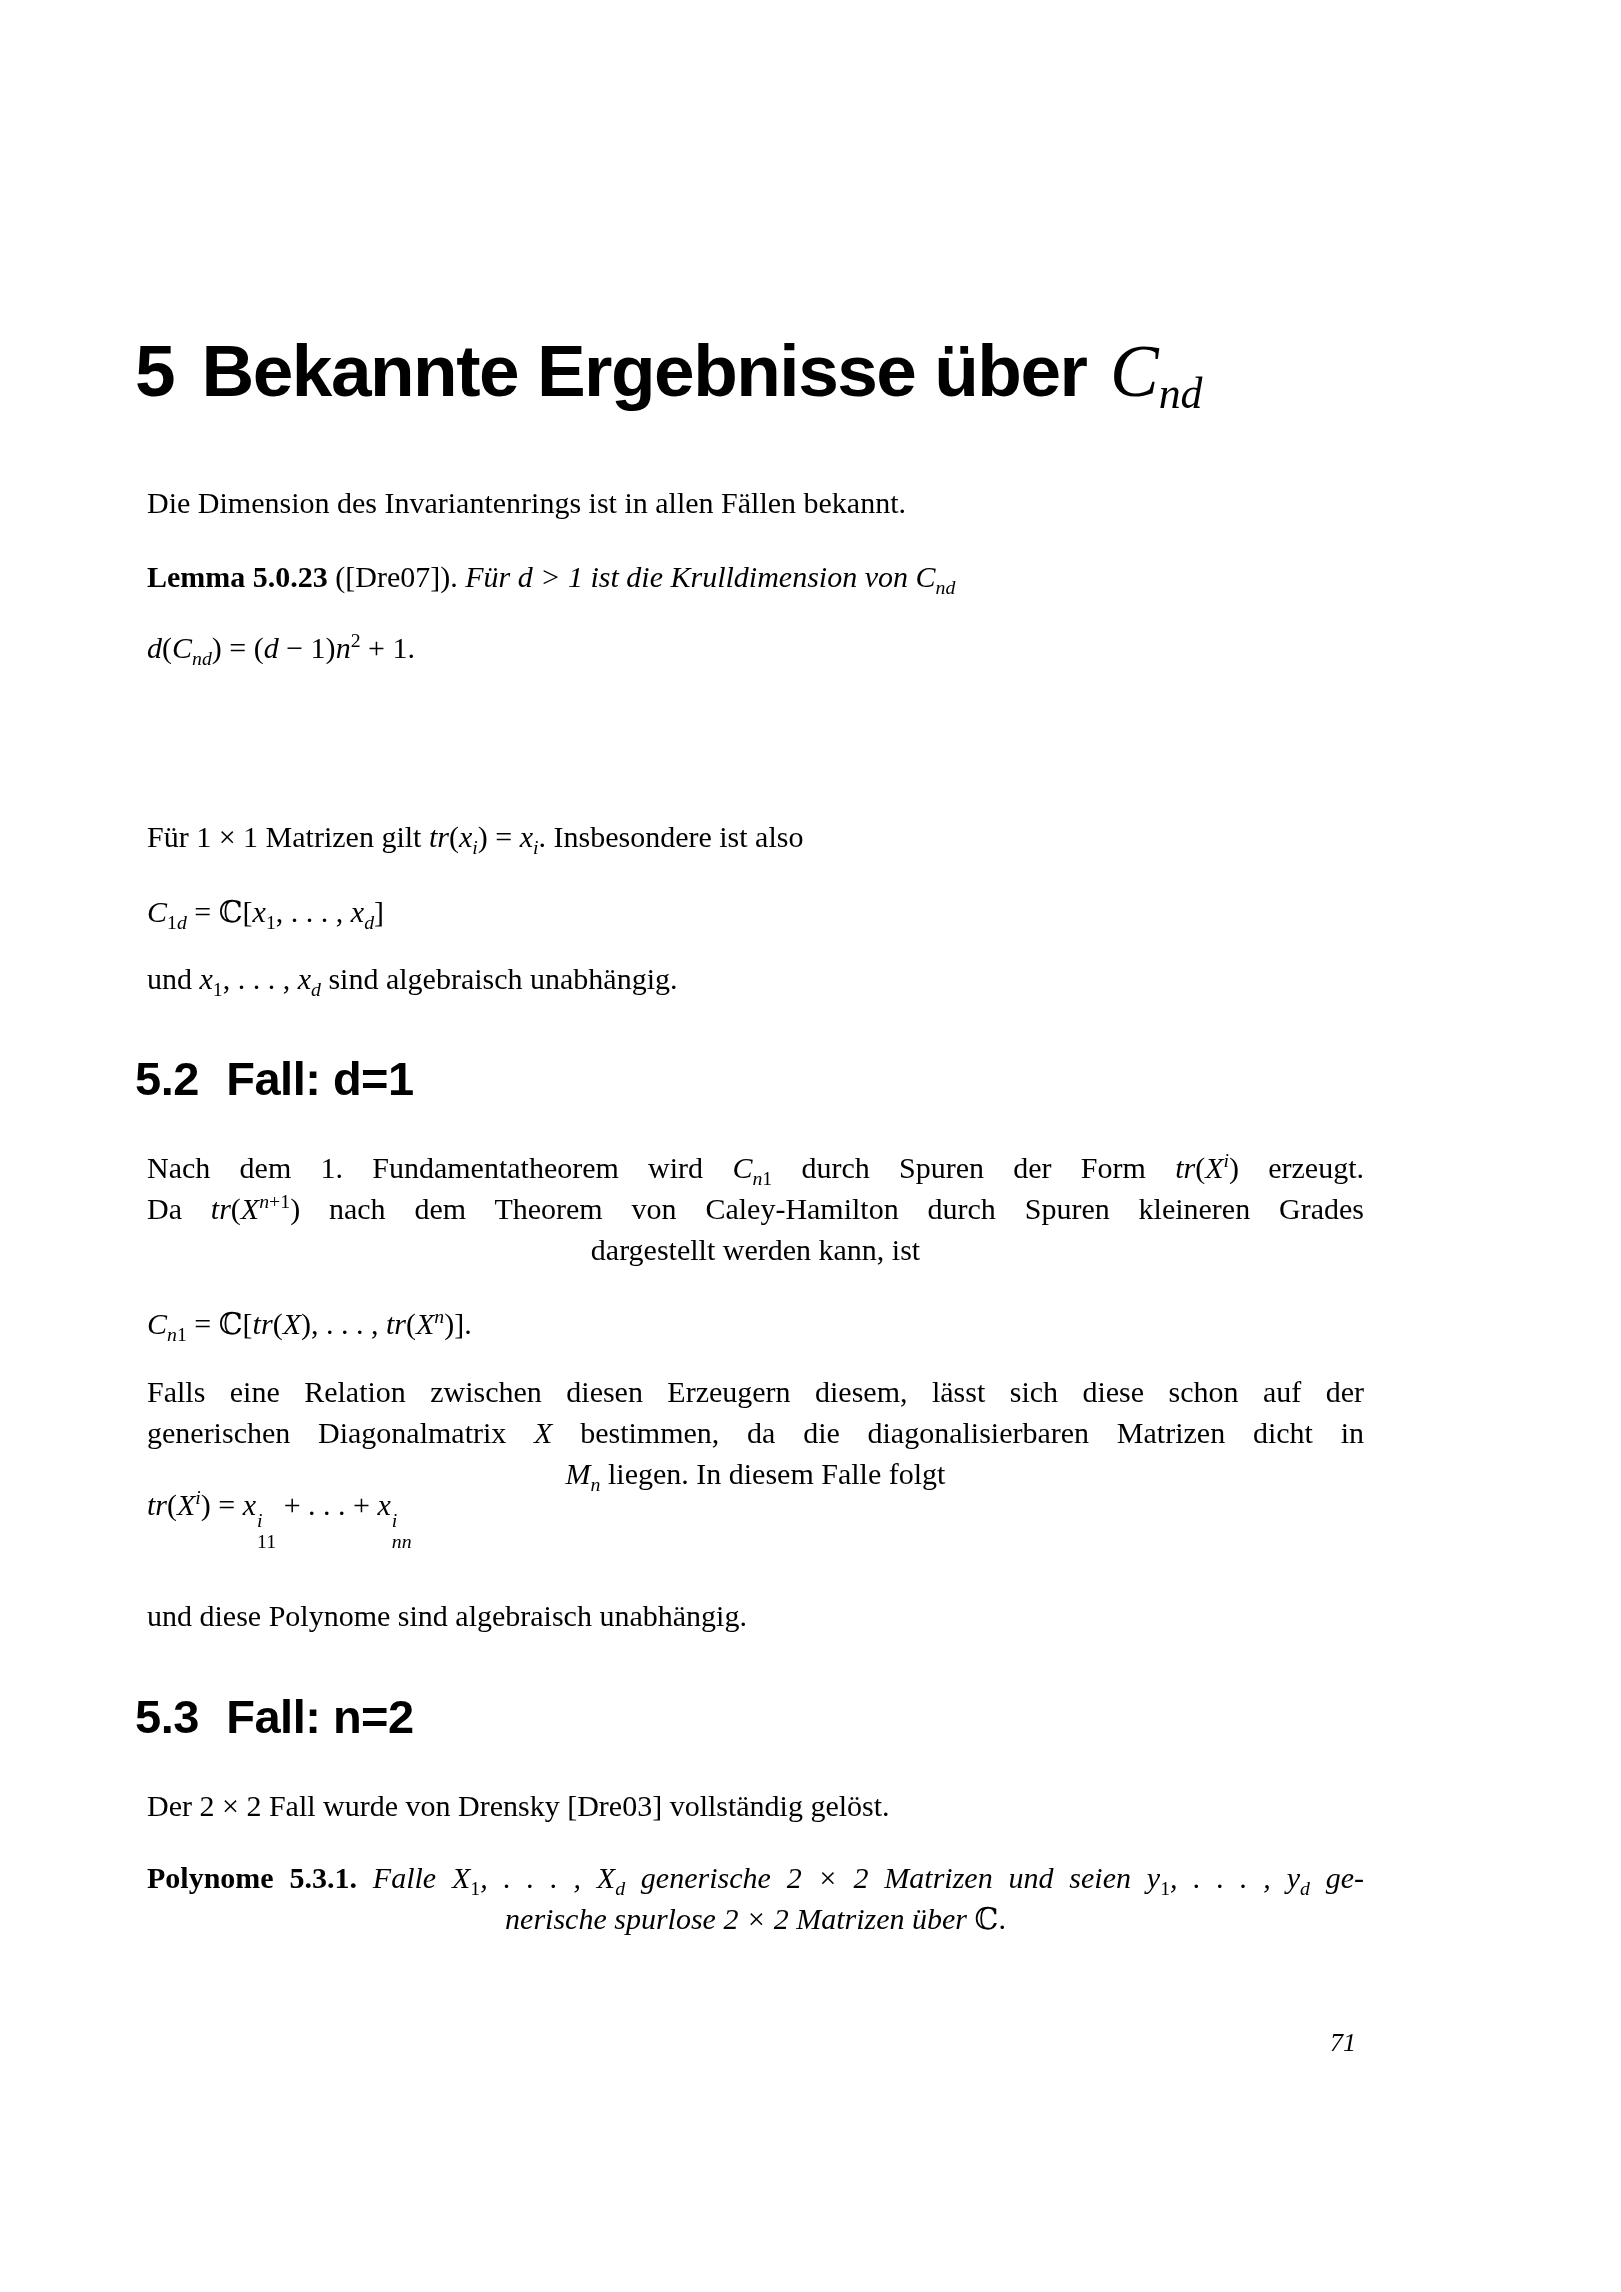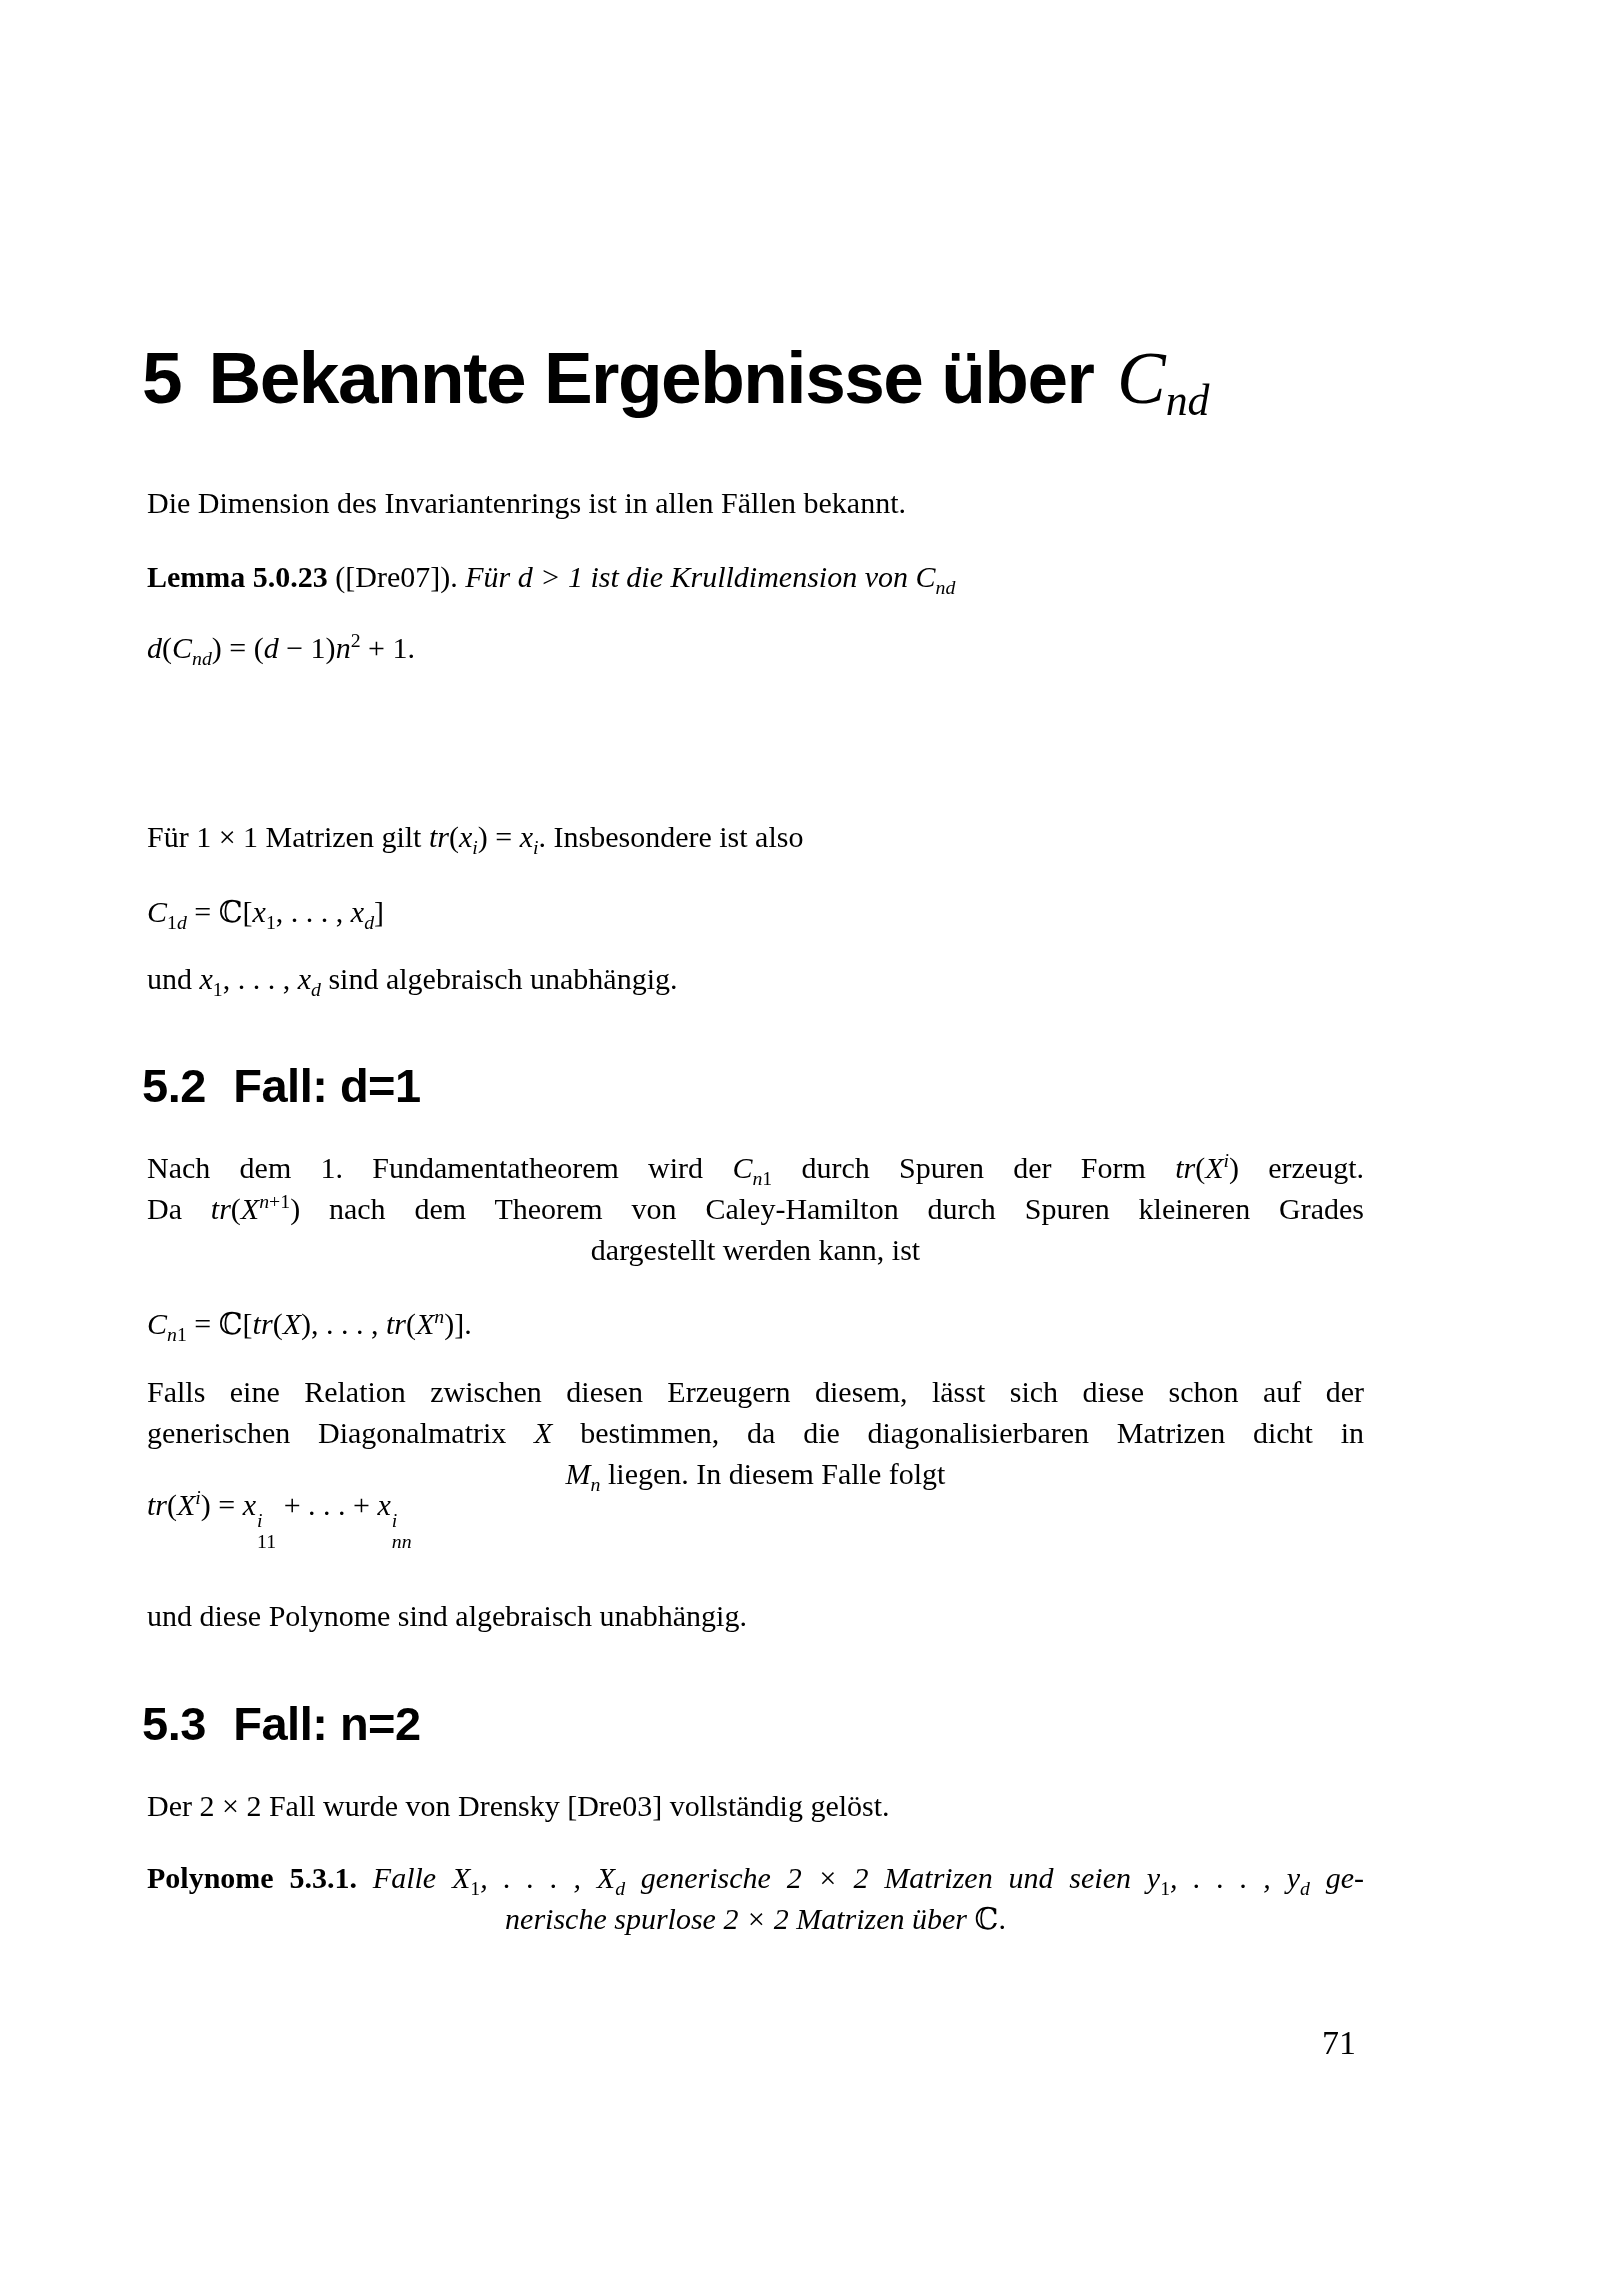--- a/index.html
+++ b/index.html
@@ -17,21 +17,21 @@
 
   .block { position: absolute; left: 135px; width: 1217px; margin: 12px; padding: 0; }
 
   .body-text { font-size: 30px; line-height: 41px; }
 
   .jline { text-align: justify; text-align-last: justify; }
   .lastline { text-align: center; text-align-last: auto; }
 
   .center { }
 
-  .heading { font-family: "Liberation Sans", sans-serif; font-weight: 700; margin: 7px; }
+  .heading { font-family: "Liberation Sans", sans-serif; font-weight: 700; margin: 0; }
   h1.heading { font-size: 73px; line-height: 80px; letter-spacing: -1.5px; }
   h2.heading { font-size: 47px; line-height: 51px; letter-spacing: -0.5px; }
   .h-num { margin-right: 27.4px; }
 
   .title-math {
     font-family: "Liberation Serif", serif;
     font-weight: 400;
     font-style: italic;
     margin-left: 23.5px;
     letter-spacing: 0;
@@ -48,21 +48,21 @@
     display: inline-flex;
     flex-direction: column;
     align-items: flex-start;
     font-size: 66%;
     line-height: 1.05;
     vertical-align: -0.62em;
     margin-left: 1px;
   }
   .ss span { display: block; }
 
-  .pagenum { position: absolute; font-size: 34px; line-height: 41px; }
+  .pagenum { position: absolute; font-size: 26px; line-height: 41px; font-style: italic; }
 </style>
 </head>
 <body>
 
 <div class="page">
 
   <h1 class="block heading" style="top:331px">
     <span class="h-num">5</span><span>Bekannte Ergebnisse über</span><span class="title-math"><i>C</i><sub><i>nd</i></sub></span>
   </h1>
 

